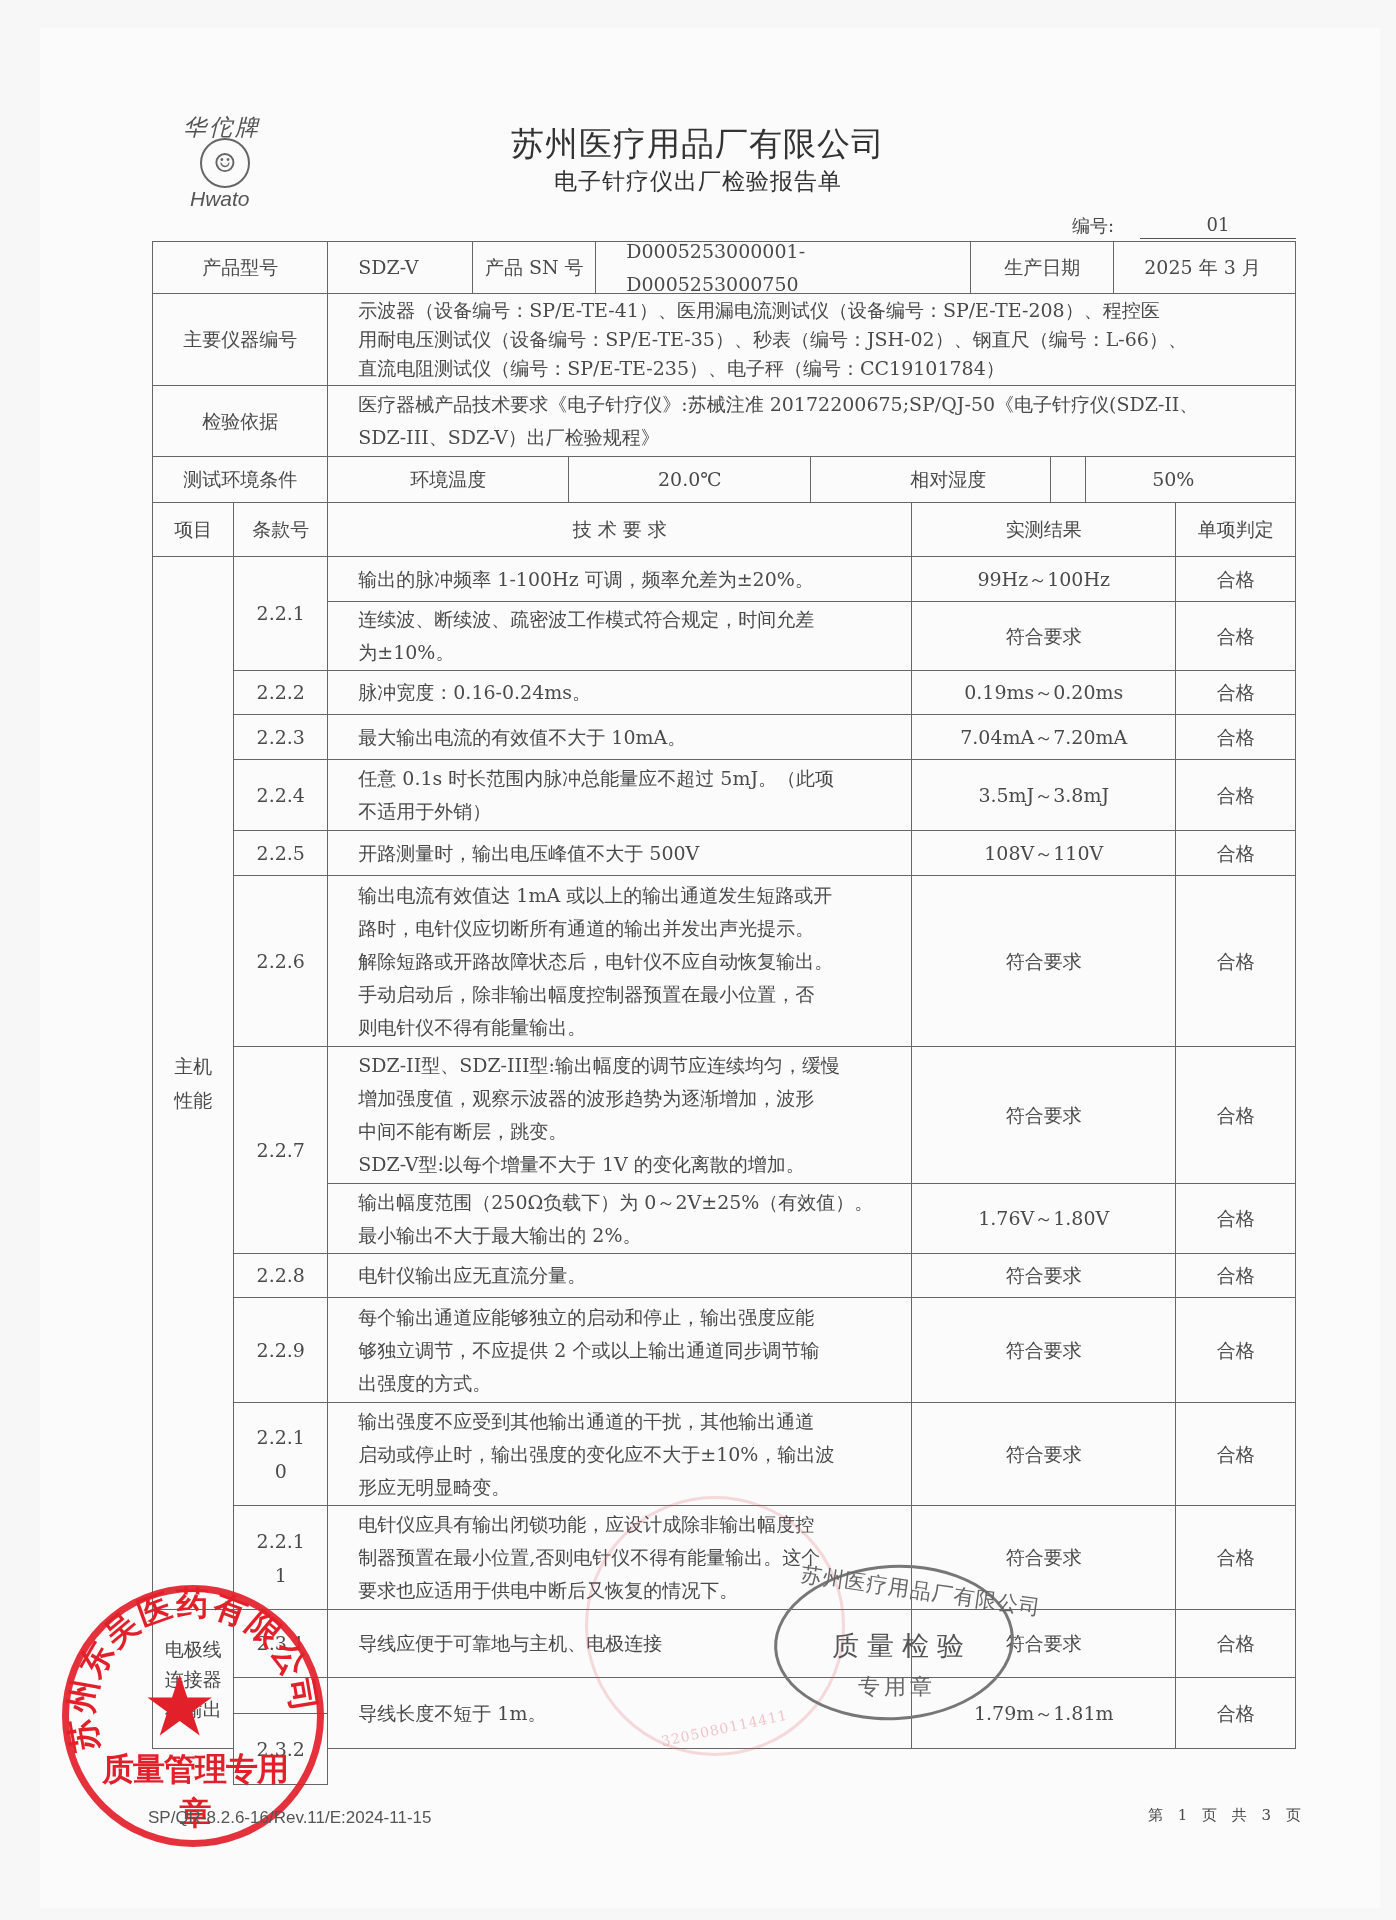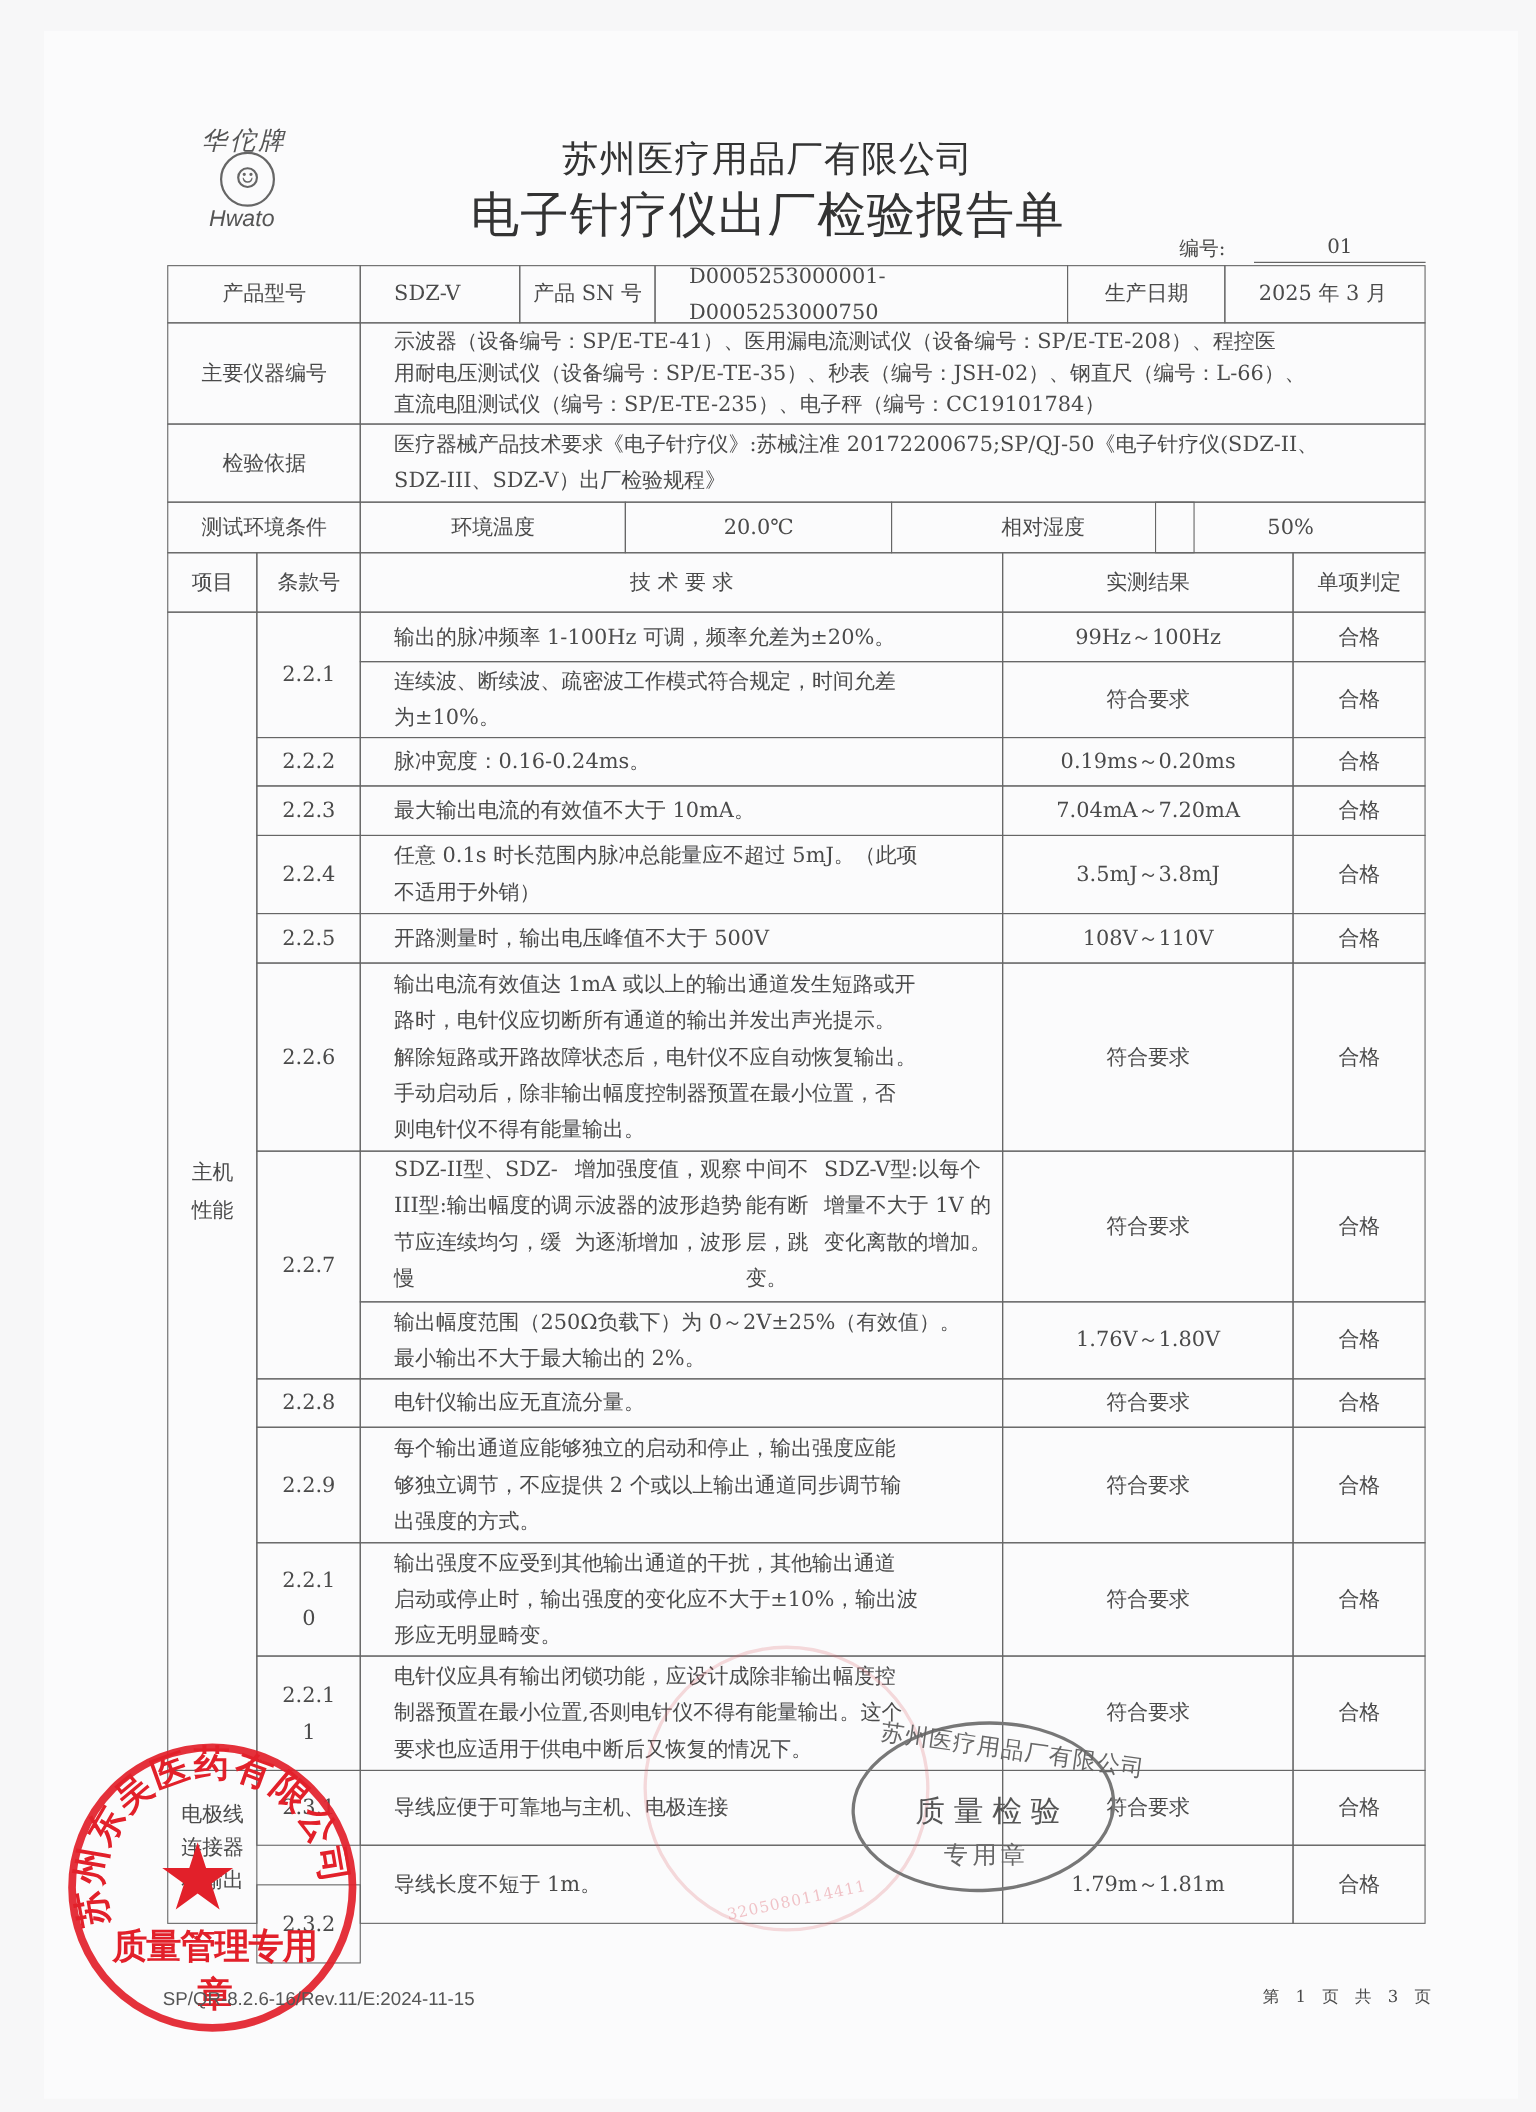--- a/index.html
+++ b/index.html
@@ -5,21 +5,21 @@
   html, body { margin:0; padding:0; }
   body { width:1396px; height:1920px; background:#f7f7f8; position:relative; overflow:hidden;
          font-family:"DejaVu Serif","Liberation Serif",serif; color:#4a4a4a; }
   .page { position:absolute; left:40px; top:28px; width:1340px; height:1880px; background:#fbfbfc; }
   .abs { position:absolute; }
   .logo-cn { left:183px; top:112px; font-size:23px; letter-spacing:3px; font-style:italic; color:#555; }
   .logo-circle { left:200px; top:138px; width:50px; height:50px; border:2px solid #666; border-radius:50%; box-sizing:border-box;
                  display:flex; align-items:center; justify-content:center; font-size:26px; color:#666; }
   .logo-en { left:190px; top:187px; font-family:"Liberation Sans",sans-serif; font-style:italic; font-size:21px; color:#555; }
   .title1 { left:0; width:1396px; top:122px; text-align:center; font-family:"DejaVu Sans","Liberation Sans",sans-serif; font-size:33px; color:#333; letter-spacing:1px; }
-  .title2 { left:0; width:1396px; top:166px; text-align:center; font-family:"DejaVu Sans","Liberation Sans",sans-serif; font-size:44px; color:#333; letter-spacing:1px; }
+  .title2 { left:0; width:1396px; top:166px; text-align:center; font-family:"DejaVu Sans","Liberation Sans",sans-serif; font-size:23px; color:#333; letter-spacing:1px; }
   .docno-label { left:1072px; top:214px; font-size:18px; }
   .docno-val { left:1140px; top:214px; width:156px; border-bottom:1.5px solid #555; font-size:18px; text-align:center; height:24px; }
 
   .cell { position:absolute; box-sizing:border-box; border:1.5px solid #666; margin-left:-0.75px; margin-top:-0.75px;
           display:flex; align-items:center; font-size:19px; line-height:33px; padding:0 10px; overflow:hidden; }
   .c { justify-content:center; text-align:center; }
   .l { justify-content:flex-start; text-align:left;padding-left:30px; }
   .cell span { display:block; }
   .vtxt { line-height:34px; }
 
@@ -156,21 +156,21 @@
   <div class="cell l" style="left:328px;top:876px;width:585px;height:172px;flex-direction:column;align-items:flex-start;justify-content:center">
       <span>输出电流有效值达 1mA 或以上的输出通道发生短路或开</span>
       <span>路时，电针仪应切断所有通道的输出并发出声光提示。</span>
       <span>解除短路或开路故障状态后，电针仪不应自动恢复输出。</span>
       <span>手动启动后，除非输出幅度控制器预置在最小位置，否</span>
       <span>则电针仪不得有能量输出。</span>
     </div>
   <div class="cell c" style="left:912px;top:876px;width:265px;height:172px">符合要求</div>
   <div class="cell c" style="left:1176px;top:876px;width:121px;height:172px">合格</div>
 
-  <div class="cell l" style="left:328px;top:1047px;width:585px;height:138px;flex-direction:row;align-items:flex-start;justify-content:center">
+  <div class="cell l" style="left:328px;top:1047px;width:585px;height:138px;flex-direction:column;align-items:flex-start;justify-content:center">
       <span>SDZ-II型、SDZ-III型:输出幅度的调节应连续均匀，缓慢</span>
       <span>增加强度值，观察示波器的波形趋势为逐渐增加，波形</span>
       <span>中间不能有断层，跳变。</span>
       <span>SDZ-V型:以每个增量不大于 1V 的变化离散的增加。</span>
     </div>
   <div class="cell c" style="left:912px;top:1047px;width:265px;height:138px">符合要求</div>
   <div class="cell c" style="left:1176px;top:1047px;width:121px;height:138px">合格</div>
 
   <div class="cell l" style="left:328px;top:1184px;width:585px;height:71px;flex-direction:column;align-items:flex-start;justify-content:center">
       <span>输出幅度范围（250Ω负载下）为 0～2V±25%（有效值）。</span>

